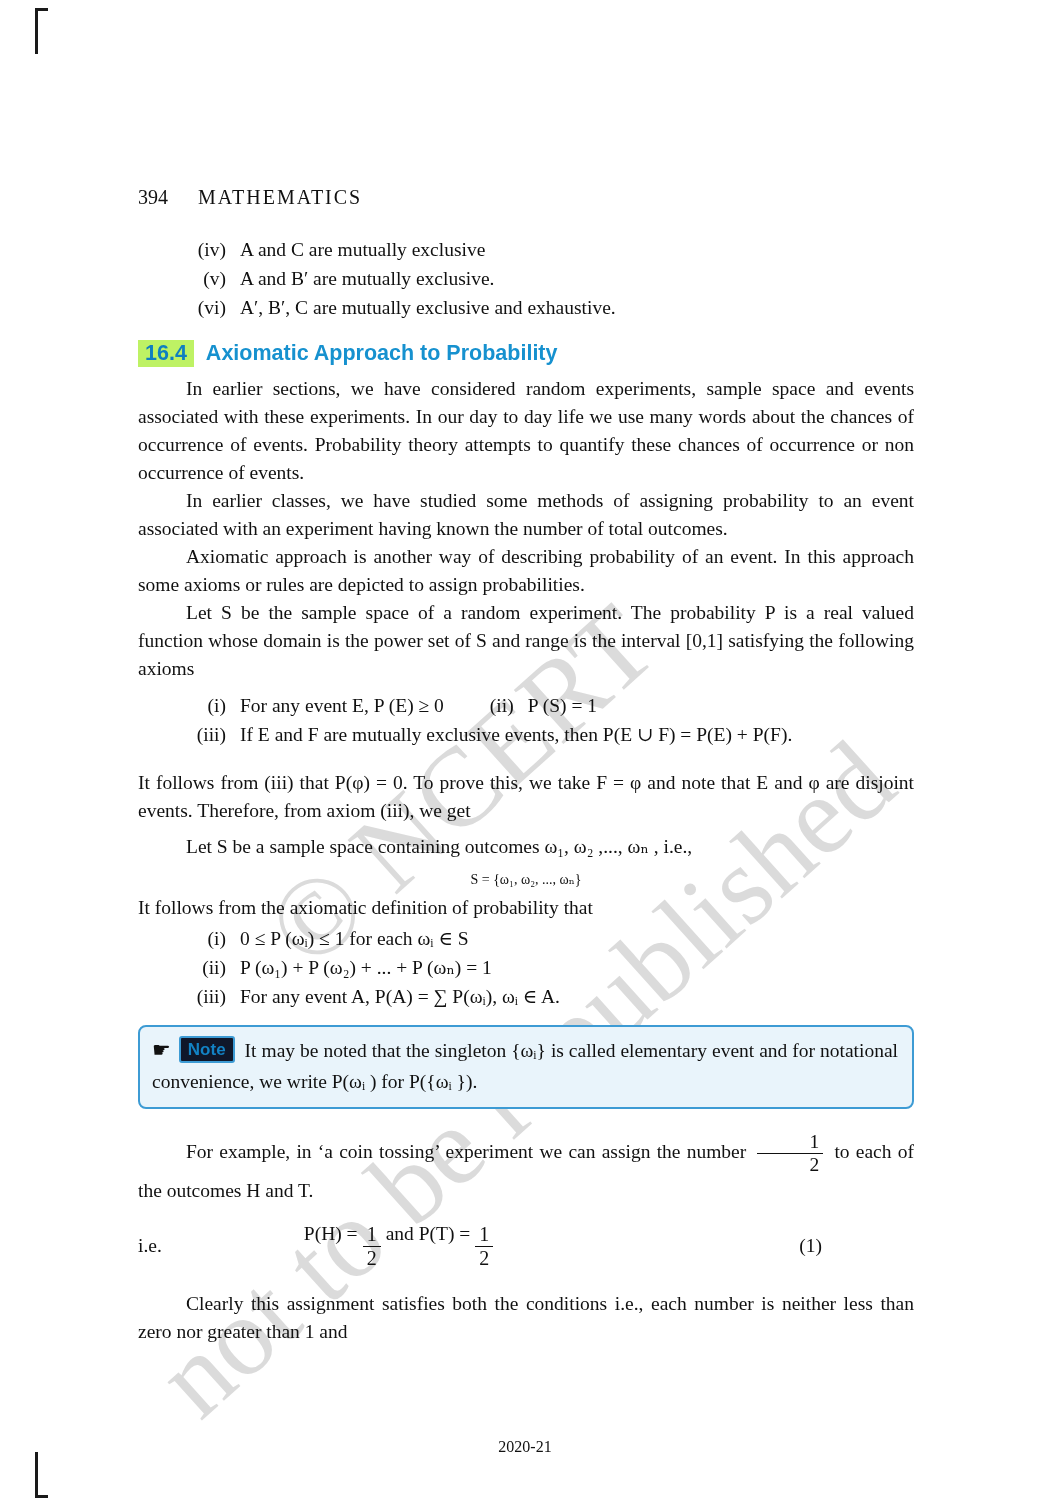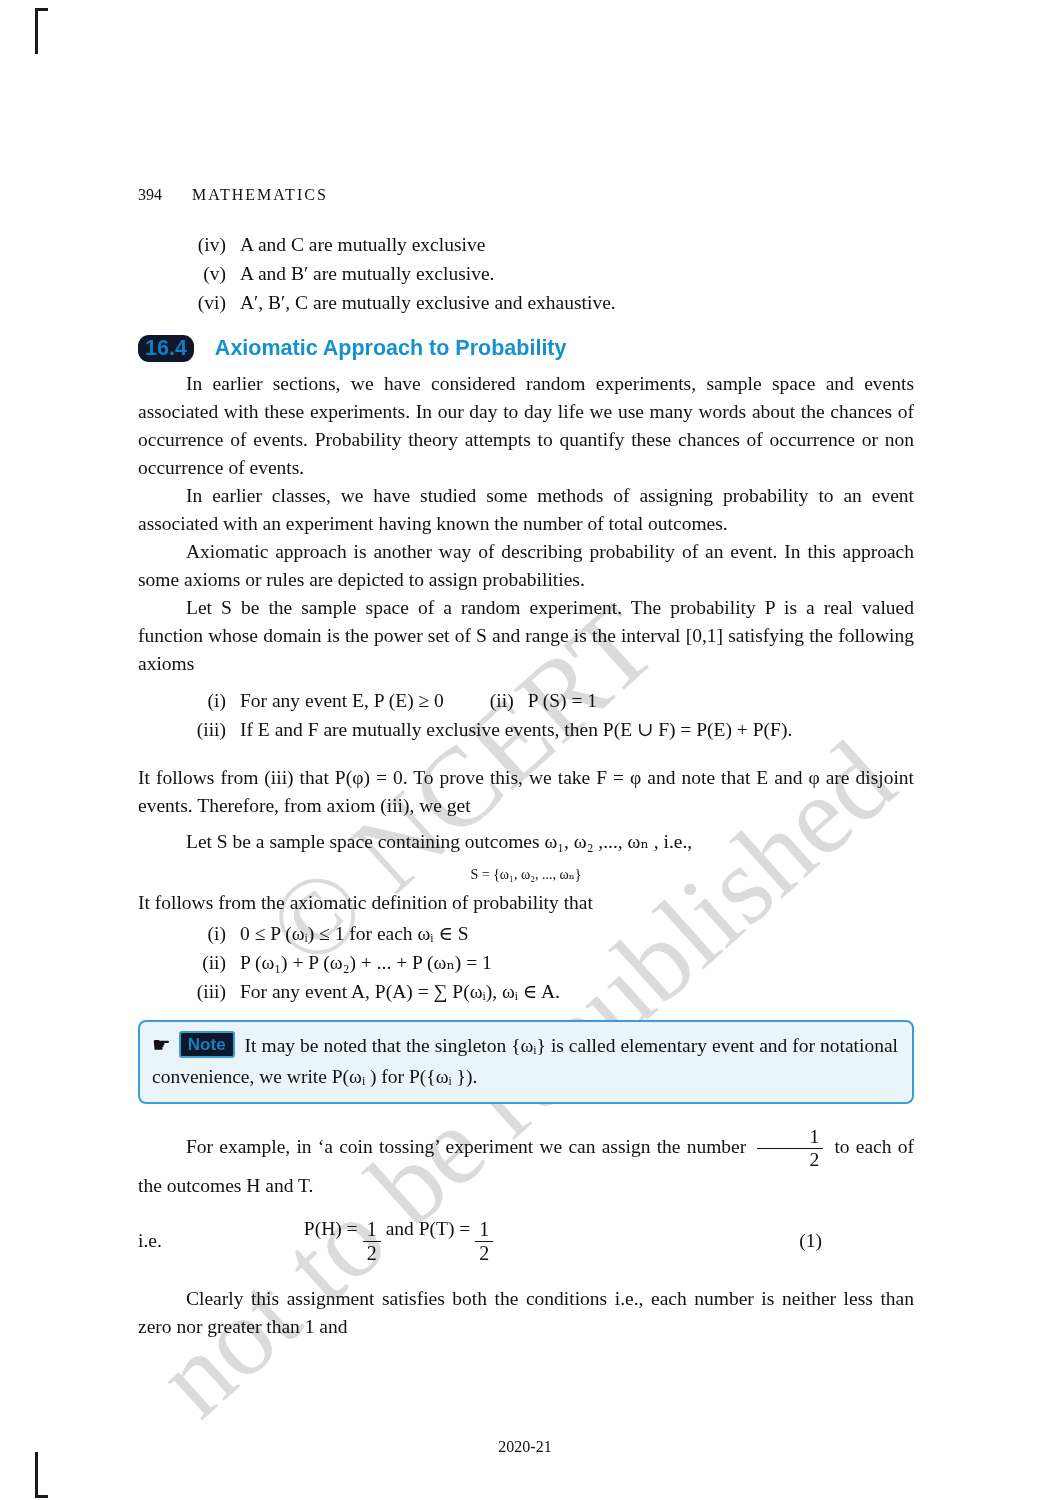--- a/index.html
+++ b/index.html
@@ -16,34 +16,34 @@
     border-left:3px solid #1a1a1a; border-bottom:3px solid #1a1a1a; }
   
   .watermark { position:absolute; inset:0; pointer-events:none; z-index:0; overflow:hidden; }
   .wm { position:absolute; white-space:nowrap; transform:rotate(-42deg);
     transform-origin:0 50%; color:rgba(135,135,135,0.30);
     font-family:"Liberation Serif","DejaVu Serif",serif; }
   .wm-1 { left:285px; top:880px; font-size:112px; }
   .wm-2 { left:175px; top:1330px; font-size:112px; }
   
   .content { position:absolute; left:138px; top:0; width:776px; z-index:1; }
-  .pageheader { margin-top:186px; font-size:16px; display:flex; align-items:baseline; }
+  .pageheader { margin-top:186px; font-size:20px; display:flex; align-items:baseline; }
   .pagenum { }
   .booktitle { margin-left:30px; letter-spacing:2px; }
   
   .toplist { margin-top:26px; font-size:19.5px; line-height:29px; }
   .lrow { display:flex; }
   .llabel { width:88px; text-align:right; flex:0 0 auto; }
   .ltext { margin-left:14px; }
   
   .section { margin-top:18px; display:flex; align-items:center;
     font-family:"Liberation Sans","DejaVu Sans",sans-serif; font-weight:bold;
     font-size:21.5px; color:#1691cf; }
-  .secnum { background:#0f172a; color:#0f7fc0; padding:1px 7px; border-radius:11px; }
-  .sectitle { margin-left:21px; }
+  .secnum { background:#bef264; color:#0f7fc0; padding:1px 7px; border-radius:0; }
+  .sectitle { margin-left:12px; }
   
   .para { font-size:19.5px; line-height:28px; text-align:justify; }
   .indent { text-indent:48px; }
   .mt8 { margin-top:8px; }
   
   .axioms { margin-top:8px; font-size:19.5px; line-height:29px; }
   .arow { display:flex; }
   .alabel { width:88px; text-align:right; flex:0 0 auto; }
   .atext { margin-left:14px; }
   .alabel2 { margin-left:46px; }

